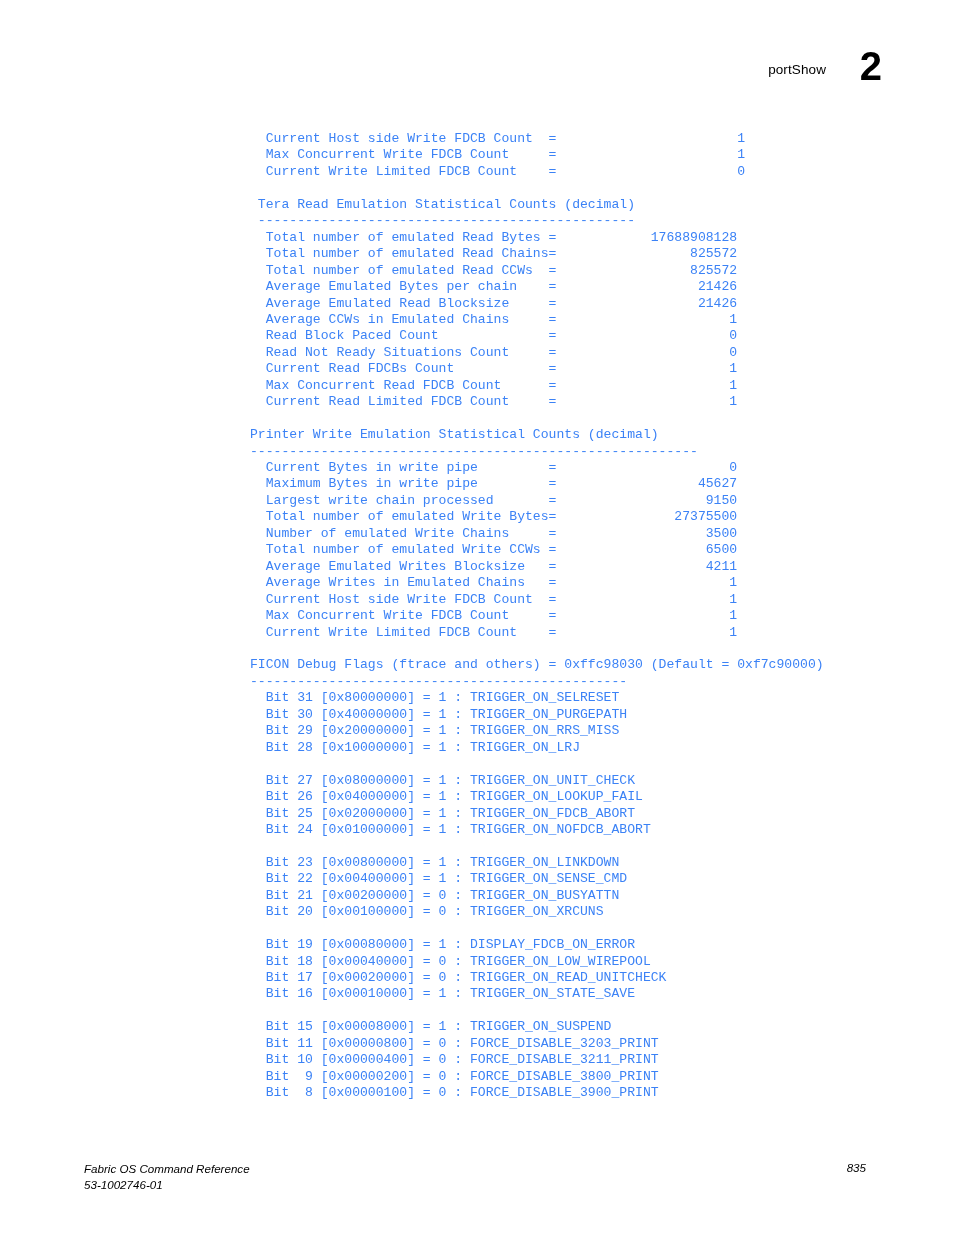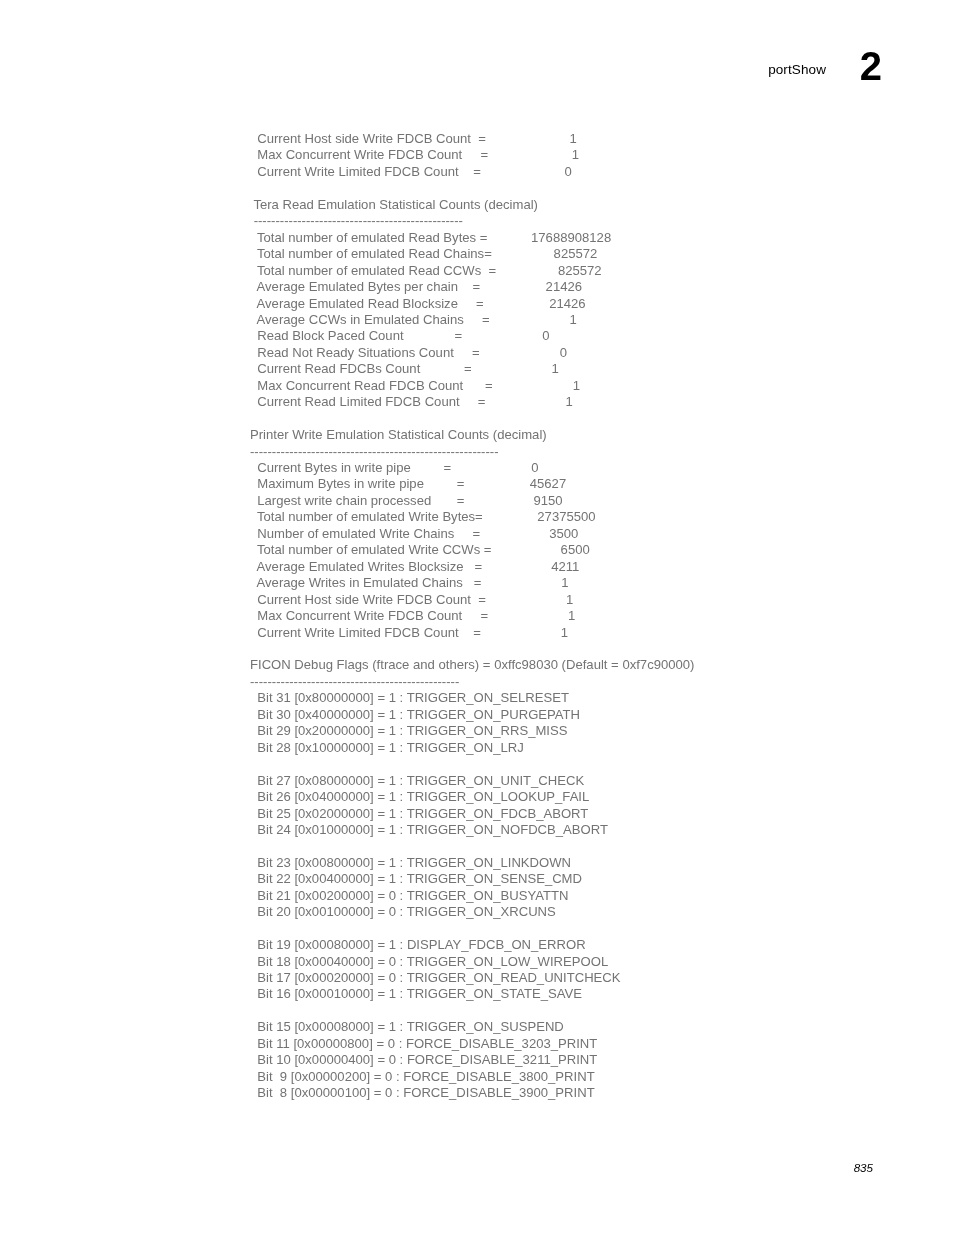--- a/index.html
+++ b/index.html
@@ -46,24 +46,24 @@
     font-weight: bold;
     color: #000000;
     line-height: 1;
   }
 
   
   .listing {
     position: absolute;
     top: 131px;
     left: 250px;
-    font-family: Liberation Sans, sans-serif;
+    font-family: Liberation Mono, monospace;
     font-size: 13.1px;
     line-height: 16.45px;
-    color: #737373;
+    color: #3b82f6;
     white-space: pre;
     letter-spacing: 0px;
   }
   .listing .blank {
     display: block;
     height: 16.45px;
   }
   .listing .row {
     display: block;
     white-space: pre;
@@ -82,36 +82,40 @@
     left: 0;
     top: 0;
     font-size: 11.6px;
     font-style: italic;
     color: #000000;
     line-height: 15.5px;
   }
   .footer-left span { display: block; }
   .footer-page {
     position: absolute;
-    right: 9px;
+    right: 16px;
     top: 0;
     font-size: 11.6px;
     font-style: italic;
     color: #000000;
   }
 </style>
 </head>
 <body>
 
 <div class="page">
 
   <div class="page-header">
     <div class="header-title">portShow</div>
     <div class="header-chapter">2</div>
   </div>
 
   <div class="listing"><span class="row">  Current Host side Write FDCB Count  =                       1</span><span class="row">  Max Concurrent Write FDCB Count     =                       1</span><span class="row">  Current Write Limited FDCB Count    =                       0</span><span class="blank"></span><span class="row"> Tera Read Emulation Statistical Counts (decimal)</span><span class="row"> ------------------------------------------------</span><span class="row">  Total number of emulated Read Bytes =            17688908128</span><span class="row">  Total number of emulated Read Chains=                 825572</span><span class="row">  Total number of emulated Read CCWs  =                 825572</span><span class="row">  Average Emulated Bytes per chain    =                  21426</span><span class="row">  Average Emulated Read Blocksize     =                  21426</span><span class="row">  Average CCWs in Emulated Chains     =                      1</span><span class="row">  Read Block Paced Count              =                      0</span><span class="row">  Read Not Ready Situations Count     =                      0</span><span class="row">  Current Read FDCBs Count            =                      1</span><span class="row">  Max Concurrent Read FDCB Count      =                      1</span><span class="row">  Current Read Limited FDCB Count     =                      1</span><span class="blank"></span><span class="row">Printer Write Emulation Statistical Counts (decimal)</span><span class="row">---------------------------------------------------------</span><span class="row">  Current Bytes in write pipe         =                      0</span><span class="row">  Maximum Bytes in write pipe         =                  45627</span><span class="row">  Largest write chain processed       =                   9150</span><span class="row">  Total number of emulated Write Bytes=               27375500</span><span class="row">  Number of emulated Write Chains     =                   3500</span><span class="row">  Total number of emulated Write CCWs =                   6500</span><span class="row">  Average Emulated Writes Blocksize   =                   4211</span><span class="row">  Average Writes in Emulated Chains   =                      1</span><span class="row">  Current Host side Write FDCB Count  =                      1</span><span class="row">  Max Concurrent Write FDCB Count     =                      1</span><span class="row">  Current Write Limited FDCB Count    =                      1</span><span class="blank"></span><span class="row">FICON Debug Flags (ftrace and others) = 0xffc98030 (Default = 0xf7c90000)</span><span class="row">------------------------------------------------</span><span class="row">  Bit 31 [0x80000000] = 1 : TRIGGER_ON_SELRESET</span><span class="row">  Bit 30 [0x40000000] = 1 : TRIGGER_ON_PURGEPATH</span><span class="row">  Bit 29 [0x20000000] = 1 : TRIGGER_ON_RRS_MISS</span><span class="row">  Bit 28 [0x10000000] = 1 : TRIGGER_ON_LRJ</span><span class="blank"></span><span class="row">  Bit 27 [0x08000000] = 1 : TRIGGER_ON_UNIT_CHECK</span><span class="row">  Bit 26 [0x04000000] = 1 : TRIGGER_ON_LOOKUP_FAIL</span><span class="row">  Bit 25 [0x02000000] = 1 : TRIGGER_ON_FDCB_ABORT</span><span class="row">  Bit 24 [0x01000000] = 1 : TRIGGER_ON_NOFDCB_ABORT</span><span class="blank"></span><span class="row">  Bit 23 [0x00800000] = 1 : TRIGGER_ON_LINKDOWN</span><span class="row">  Bit 22 [0x00400000] = 1 : TRIGGER_ON_SENSE_CMD</span><span class="row">  Bit 21 [0x00200000] = 0 : TRIGGER_ON_BUSYATTN</span><span class="row">  Bit 20 [0x00100000] = 0 : TRIGGER_ON_XRCUNS</span><span class="blank"></span><span class="row">  Bit 19 [0x00080000] = 1 : DISPLAY_FDCB_ON_ERROR</span><span class="row">  Bit 18 [0x00040000] = 0 : TRIGGER_ON_LOW_WIREPOOL</span><span class="row">  Bit 17 [0x00020000] = 0 : TRIGGER_ON_READ_UNITCHECK</span><span class="row">  Bit 16 [0x00010000] = 1 : TRIGGER_ON_STATE_SAVE</span><span class="blank"></span><span class="row">  Bit 15 [0x00008000] = 1 : TRIGGER_ON_SUSPEND</span><span class="row">  Bit 11 [0x00000800] = 0 : FORCE_DISABLE_3203_PRINT</span><span class="row">  Bit 10 [0x00000400] = 0 : FORCE_DISABLE_3211_PRINT</span><span class="row">  Bit  9 [0x00000200] = 0 : FORCE_DISABLE_3800_PRINT</span><span class="row">  Bit  8 [0x00000100] = 0 : FORCE_DISABLE_3900_PRINT</span></div>
 
   <div class="page-footer">
+    <div class="footer-left">
+      <span>Fabric OS Command Reference</span>
+      <span>53-1002746-01</span>
+    </div>
     <div class="footer-page">835</div>
   </div>
 
 </div>
 
 </body></html>

